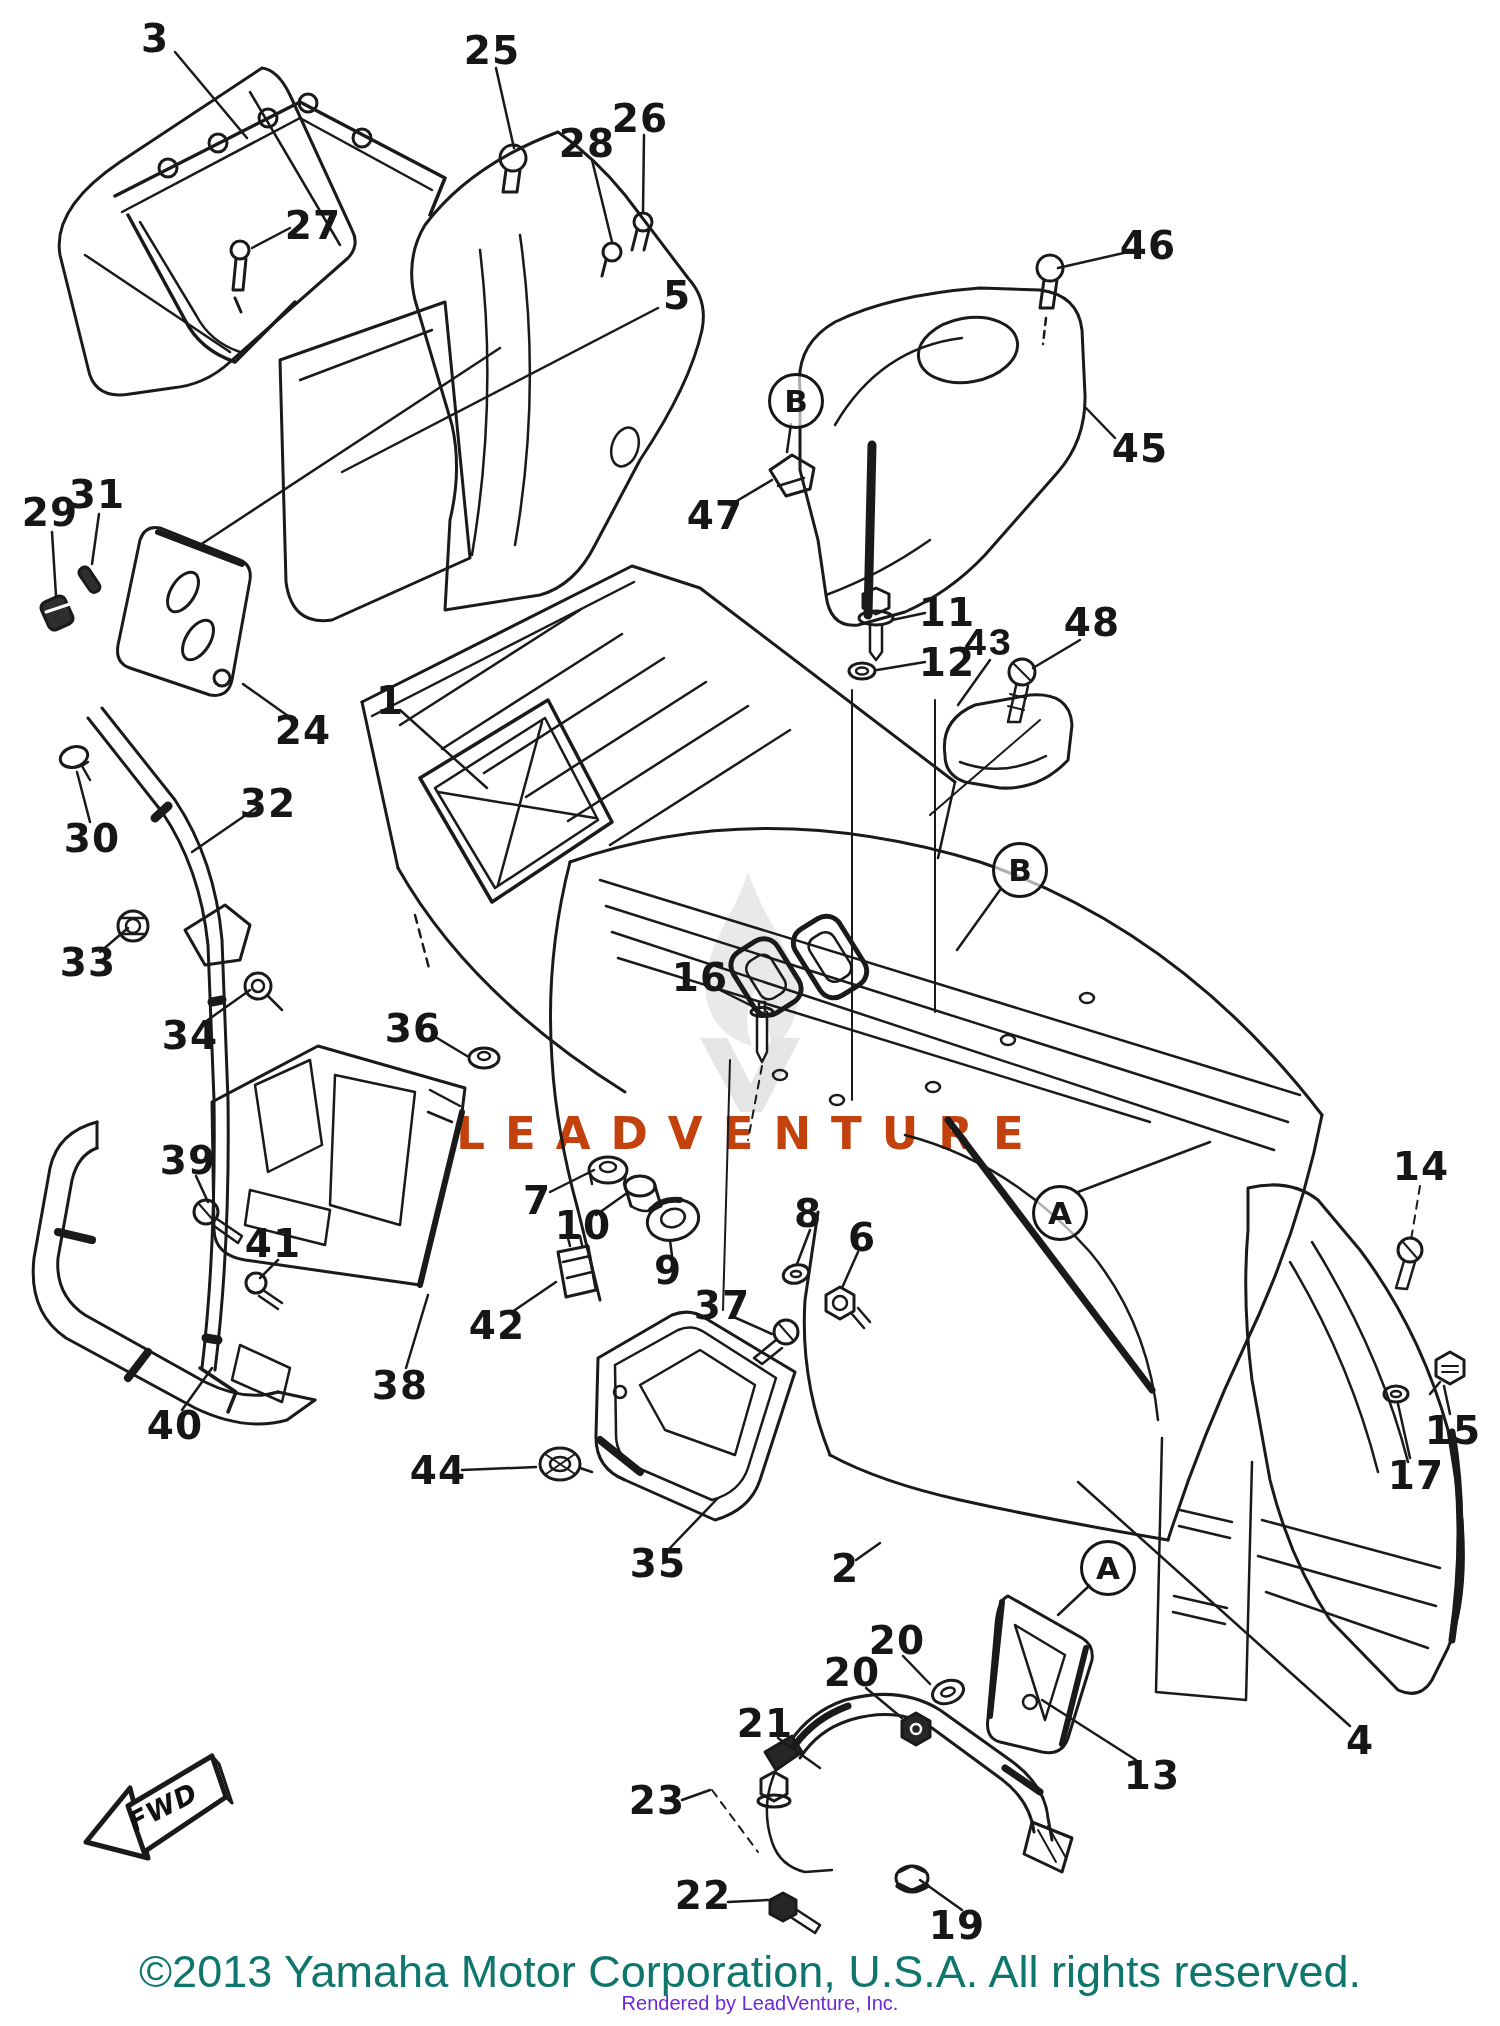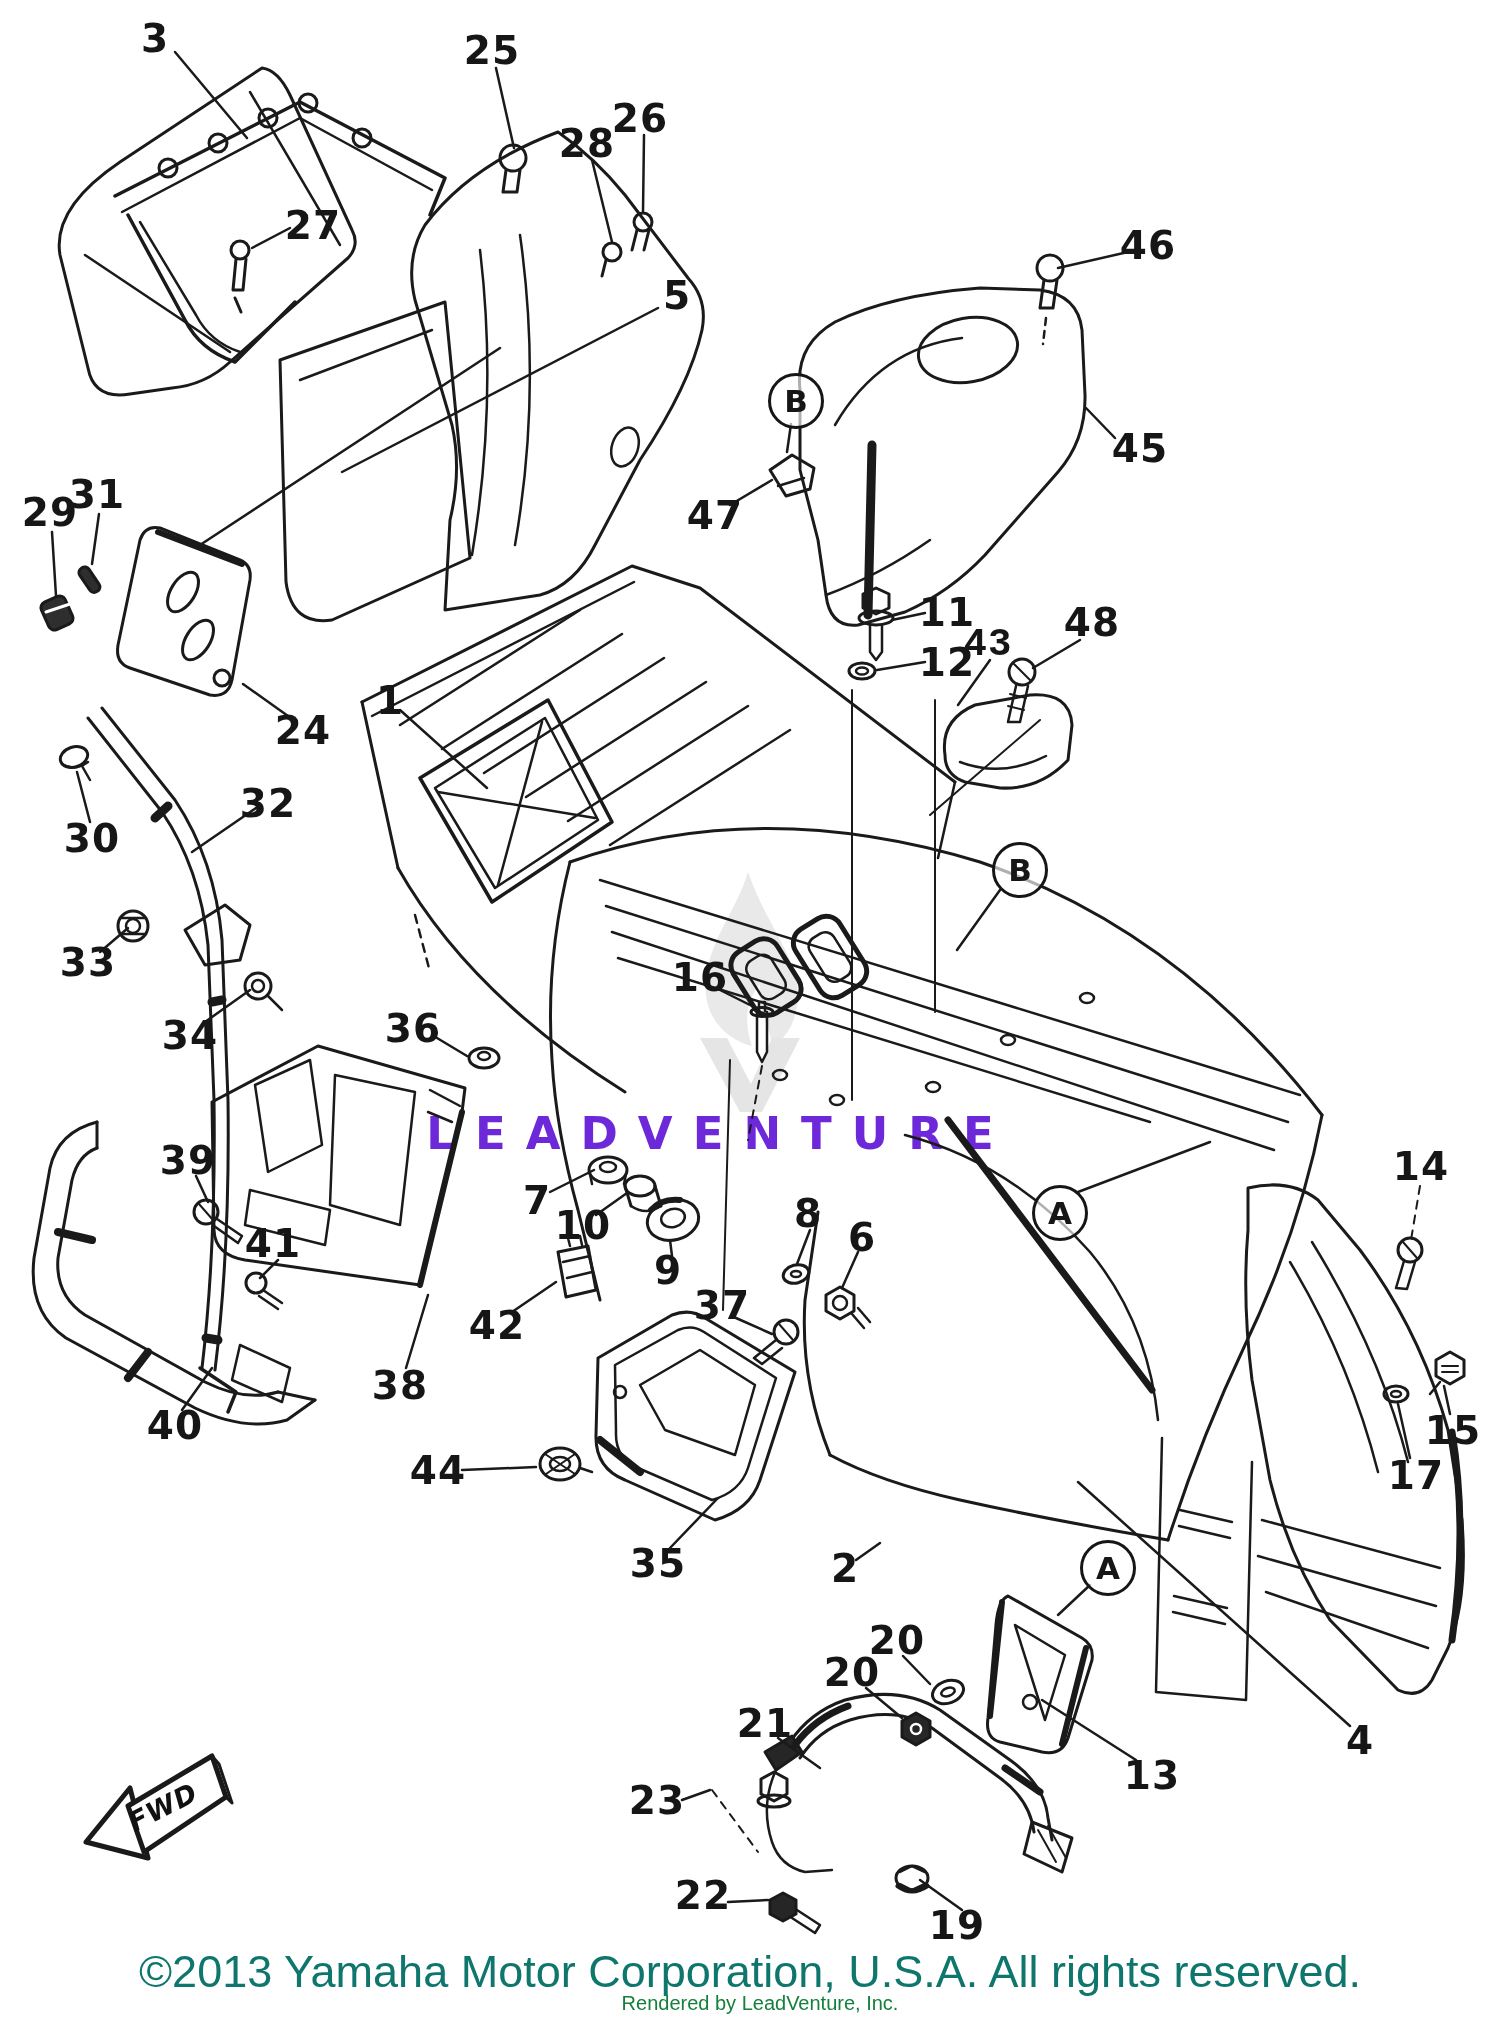--- a/index.html
+++ b/index.html
@@ -1,32 +1,32 @@
 <!DOCTYPE html>
 <html><head>
 <meta charset="utf-8">
 <style>
   html,body{margin:0;padding:0;background:#888;}
   #canvas{position:relative;width:1500px;height:2026px;background:#ffffff;overflow:hidden;
           font-family:"DejaVu Sans",sans-serif;}
-  #watermark-text{position:absolute;left:720px;top:1133px;transform:translate(-50%,-50%);
-phantom:0;    font-size:45px;font-weight:700;letter-spacing:20px;color:#6d28d9;white-space:nowrap;z-index:1;}
+  #watermark-text{position:absolute;left:750px;top:1133px;transform:translate(-50%,-50%);
+phantom:0;    font-size:45px;font-weight:700;letter-spacing:20px;color:#c2410c;white-space:nowrap;z-index:1;}
   #diagram-svg{position:absolute;left:0;top:0;z-index:2;}
   #label-layer{position:absolute;left:0;top:0;width:100%;height:100%;z-index:3;}
   .plabel{position:absolute;transform:translate(-50%,-50%);font-size:39px;font-weight:700;
           color:#161616;line-height:1;letter-spacing:1px;}
   .rmarker{position:absolute;transform:translate(-50%,-50%);width:50px;height:50px;border:3.5px solid #161616;
           border-radius:50%;display:flex;align-items:center;justify-content:center;
           font-size:31px;font-weight:700;color:#161616;background:rgba(255,255,255,.65);}
   #fwd-text{position:absolute;left:163px;top:1807px;transform:translate(-50%,-50%) rotate(-27deg);
           font-size:27px;font-style:italic;font-weight:700;color:#111;z-index:3;letter-spacing:1px;}
   #footer{position:absolute;left:0;top:1946px;width:100%;text-align:center;z-index:4;}
   #copyright-line{font-family:"Liberation Sans",sans-serif;font-size:45px;color:#0f766e;white-space:nowrap;}
   #rendered-by{position:absolute;left:760px;top:2003px;transform:translate(-50%,-50%);
-          font-family:"Liberation Sans",sans-serif;font-size:20px;color:#15803d;white-space:nowrap;z-index:5;}
+          font-family:"Liberation Sans",sans-serif;font-size:20px;color:#6d28d9;white-space:nowrap;z-index:5;}
 </style>
 </head>
 <body>
 
 <div id="canvas">
 
   <div id="watermark-text">LEADVENTURE</div>
 
   <svg id="diagram-svg" width="1500" height="2026" viewBox="0 0 1500 2026" fill="none" stroke="#1a1a1a" stroke-width="3" stroke-linecap="round" stroke-linejoin="round">
 

